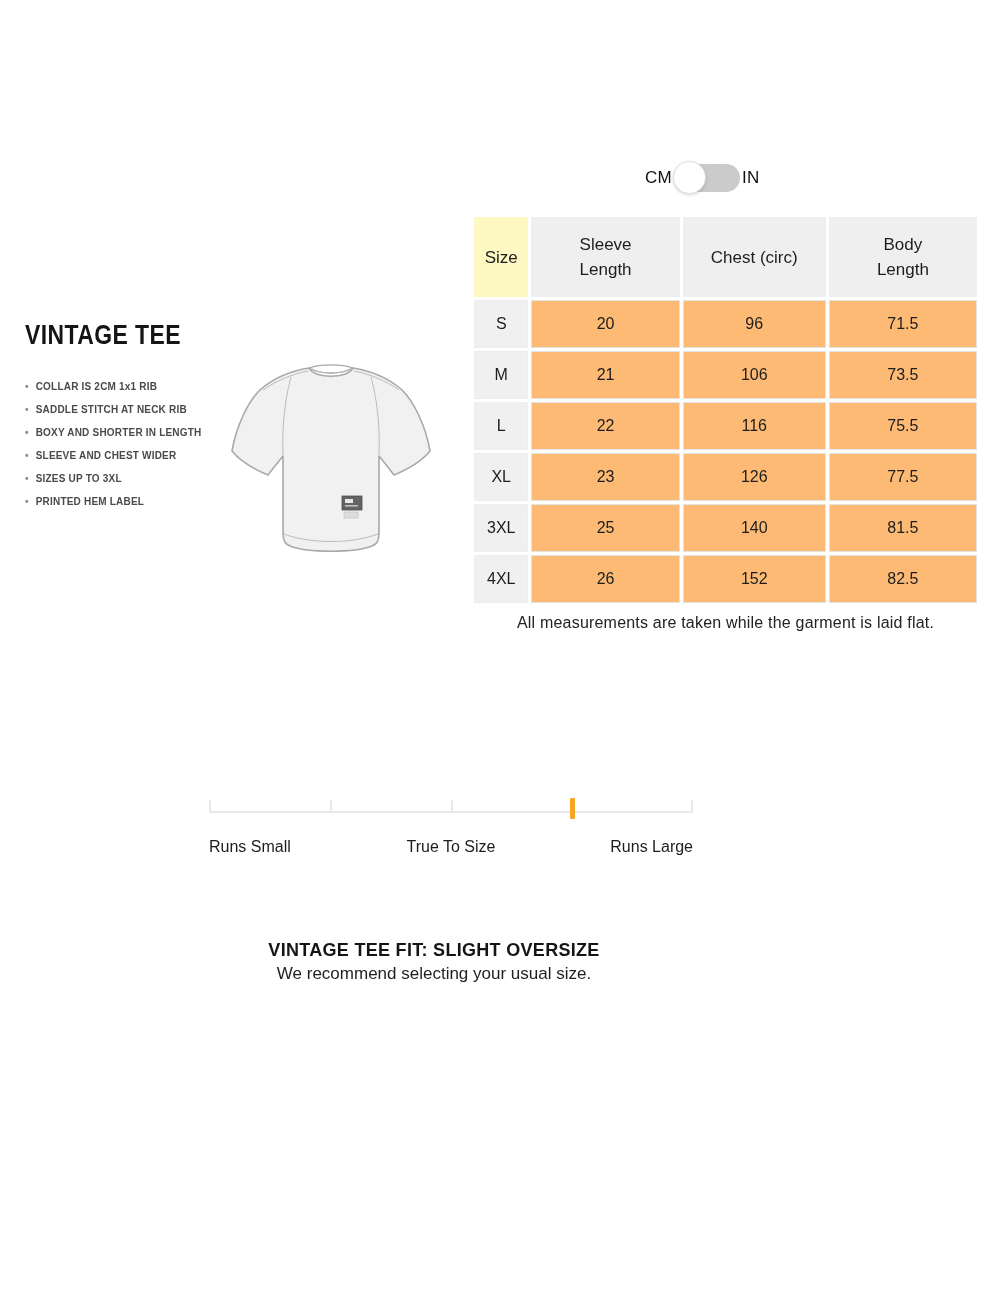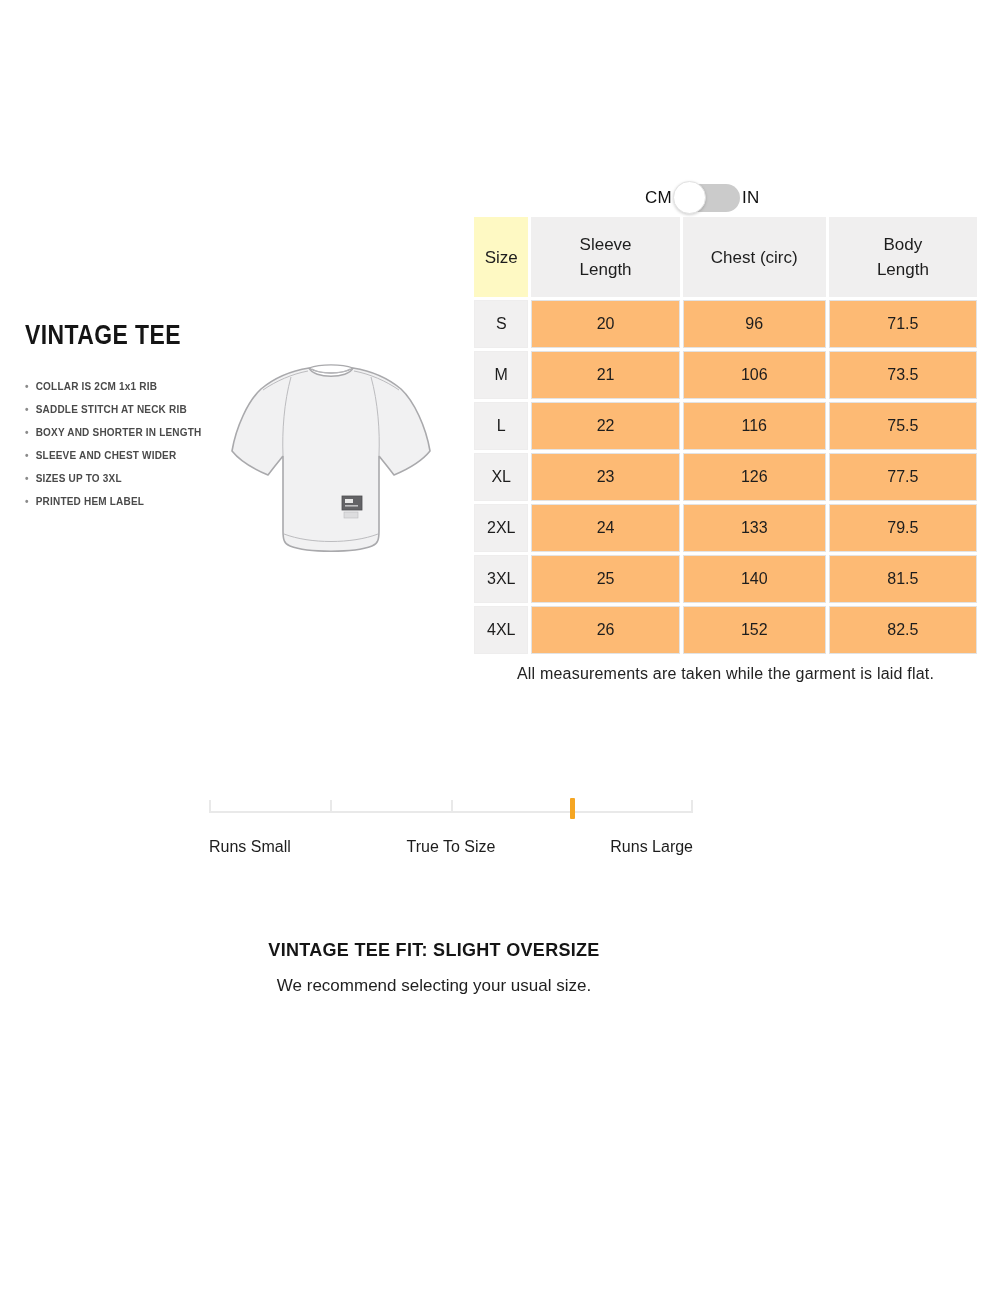--- a/index.html
+++ b/index.html
@@ -18,21 +18,20 @@
   }
 
   
   .unit-toggle {
     position: absolute;
     top: 164px;
     left: 645px;
     display: flex;
     align-items: center;
     gap: 2px;
-    margin-top: 20px;
   }
   .unit-label {
     font-size: 17px;
     letter-spacing: 0.3px;
     color: #111;
   }
   .toggle-track {
     position: relative;
     width: 66px;
     height: 28px;
@@ -203,21 +202,21 @@
     letter-spacing: 0.3px;
     color: #151515;
   }
   .fit-desc {
     margin-top: 16px;
     font-size: 17px;
     line-height: 25px;
     color: #1f1f1f;
   }
   .fit-reco {
-    margin-top: 12px;
+    margin-top: 0;
     font-size: 17px;
     line-height: 25px;
     color: #1f1f1f;
   }
 </style>
 </head>
 <body>
 
 <div class="page">
 
@@ -328,26 +327,20 @@
           <td>116</td>
           <td>75.5</td>
         </tr>
         <tr>
           <td class="size-col">XL</td>
           <td>23</td>
           <td>126</td>
           <td>77.5</td>
         </tr>
         <tr>
-          <td class="size-col">2XL</td>
-          <td>24</td>
-          <td>133</td>
-          <td>79.5</td>
-        </tr>
-        <tr>
           <td class="size-col">3XL</td>
           <td>25</td>
           <td>140</td>
           <td>81.5</td>
         </tr>
         <tr>
           <td class="size-col">4XL</td>
           <td>26</td>
           <td>152</td>
           <td>82.5</td>

